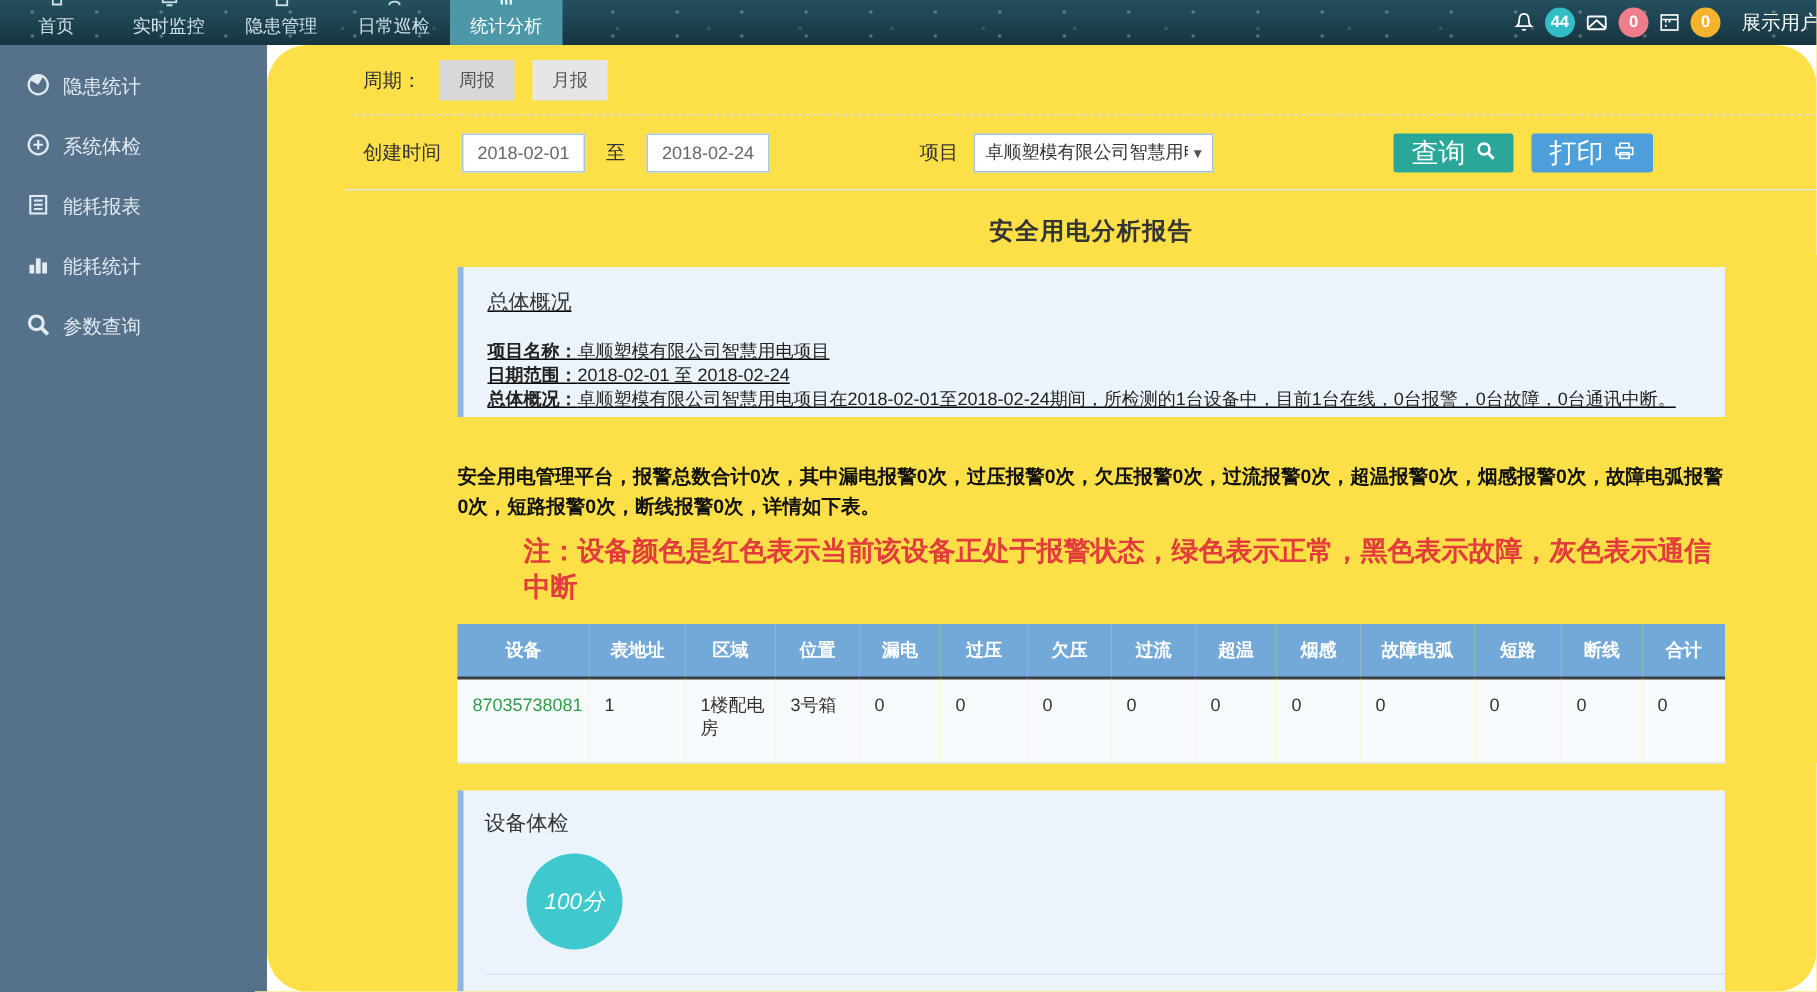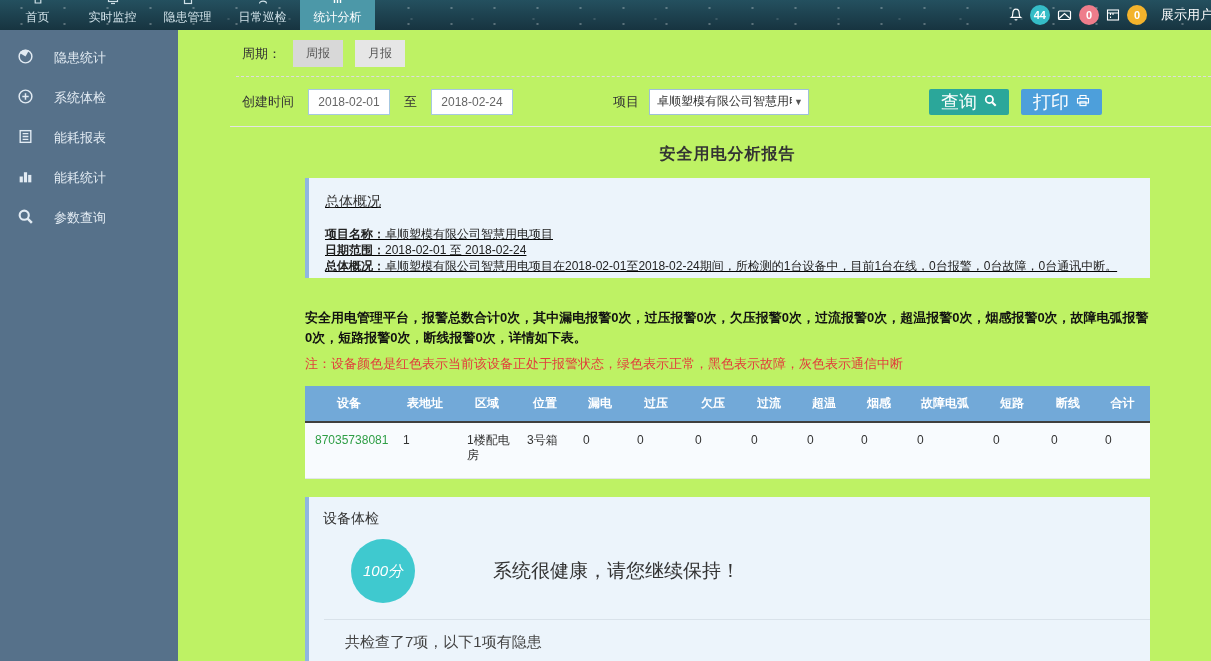--- a/index.html
+++ b/index.html
@@ -24,24 +24,24 @@
   .nav-item svg { margin-top:-4px; margin-bottom:1px; }
   .nav-item.active { background:#4c98a8; color:#fff; }
   .top-right { margin-left:auto; display:flex; align-items:center; gap:6px; padding-right:2px; }
   .badge { min-width:20px; height:20px; border-radius:10px; display:flex; align-items:center; justify-content:center; font-size:11px; color:#fff; padding:0 4px; font-weight:bold; }
   .badge.teal { background:#35bdc7; } .badge.pink { background:#ee7d8b; } .badge.yellow { background:#f3b32c; }
   .hicon { display:flex; align-items:center; }
   .user { font-size:13px; white-space:nowrap; margin:0 -4px 0 8px; }
 
   
   .sidebar { position:absolute; top:30px; left:0; bottom:0; width:178px; background:#56718a; padding-top:8px; }
-  .side-item { height:40px; display:flex; align-items:center; gap:20px; padding-left:17px; color:#e2ebf3; font-size:13px; cursor:pointer; }
+  .side-item { height:40px; display:flex; align-items:center; gap:8px; padding-left:17px; color:#e2ebf3; font-size:13px; cursor:pointer; }
 
   
-  .content { position:absolute; top:30px; left:178px; right:0; bottom:0; background:#bef264; overflow:hidden; }
+  .content { position:absolute; top:30px; left:178px; right:0; bottom:0; background:#fde047; overflow:hidden;border-radius:27px; }
   .period-row { display:flex; align-items:center; padding:10px 0 0 64px; font-size:13px; color:#333; }
   .chip { background:#e6e6e6; color:#555; font-size:12px; padding:5px 13px; margin-left:12px; cursor:pointer; border:none; }
   .chip.active { background:#d8d8d8; }
   .sep-dashed { border-top:1px dashed #ddd; margin:9px 0 0 58px; }
   .filter-row { display:flex; align-items:center; padding-left:64px; height:49px; font-size:13px; color:#333; }
   .input { height:26px; border:1px solid #a6c8e0; color:#666; font-size:12px; text-align:center; width:82px; background:#fff; margin-left:14px; }
   .to-label { margin-left:14px; }
   .proj-label { margin-left:100px; }
   .selectbox { height:26px; border:1px solid #9fc0d8; width:160px; display:flex; align-items:center; justify-content:space-between; font-size:12px; color:#333; padding:0 5px 0 7px; margin-left:10px; cursor:pointer; background:#fff; }
   .selectbox .val { white-space:nowrap; overflow:hidden; }
@@ -52,21 +52,21 @@
   .sep-solid { border-top:1px solid #e4e4e4; margin-left:52px; }
 
   .report { width:845px; margin-left:127px; }
   .report-title { text-align:center; font-size:16px; color:#333; font-weight:600; padding:17px 0 13px; letter-spacing:1px; }
   .box { background:#ecf4fb; border-left:4px solid #8fb6e0; }
   .overview { padding:15px 16px 4px 16px;text-decoration:underline; }
   .ov-title { font-size:14px; color:#333; margin-bottom:15px; font-weight:normal; }
   .ov-line { font-size:12px; color:#222; line-height:16px; }
   .ov-line b { font-weight:bold; }
   .alarm-par { font-weight:bold; font-size:13px; color:#111; line-height:1.55; margin-top:30px; }
-  .note { color:#e23c3c; font-size:13px; font-weight:normal; margin-top:7px; }
+  .note { color:#e23c3c; font-size:18px; font-weight:bold; margin-top:7px;margin-left:44px; }
 
   table.report-table { width:845px; table-layout:fixed; border-collapse:collapse; margin-top:13px; font-size:12px; }
   .report-table th { background:#72a9d8; color:#fff; height:36px; font-weight:bold; border-bottom:2px solid #3f3f3f; text-align:center; }
   .report-table td { background:#f8fbfe; color:#333; text-align:left; padding:10px 4px 15px 10px; vertical-align:top; border-bottom:1px solid #e2e6ea; line-height:15px; }
   .report-table td.green { color:#2f9e46; cursor:pointer; }
 
   .health { margin-top:18px; padding-top:13px; height:270px; }
   .h-title { font-size:14px; color:#333; padding-left:14px; font-weight:normal; }
   .h-main { display:flex; align-items:center; margin:11px 0 0 42px; }
   .score { width:64px; height:64px; border-radius:50%; background:#3fc9cf; color:#fff; display:flex; align-items:center; justify-content:center; font-size:15px; font-style:italic; flex:none; }
@@ -280,20 +280,19 @@
           <td>0</td>
           <td>0</td>
         </tr>
       </tbody>
     </table>
 
     <section class="box health">
       <h2 class="h-title">设备体检</h2>
       <div class="h-main">
         <div class="score">100分</div>
-        <div class="h-msg">系统很健康，请您继续保持！</div>
       </div>
       <div class="h-sep"></div>
       <div class="h-check">共检查了7项，以下1项有隐患</div>
 
     </section>
   </div>
 </main>
 
 </body></html>

